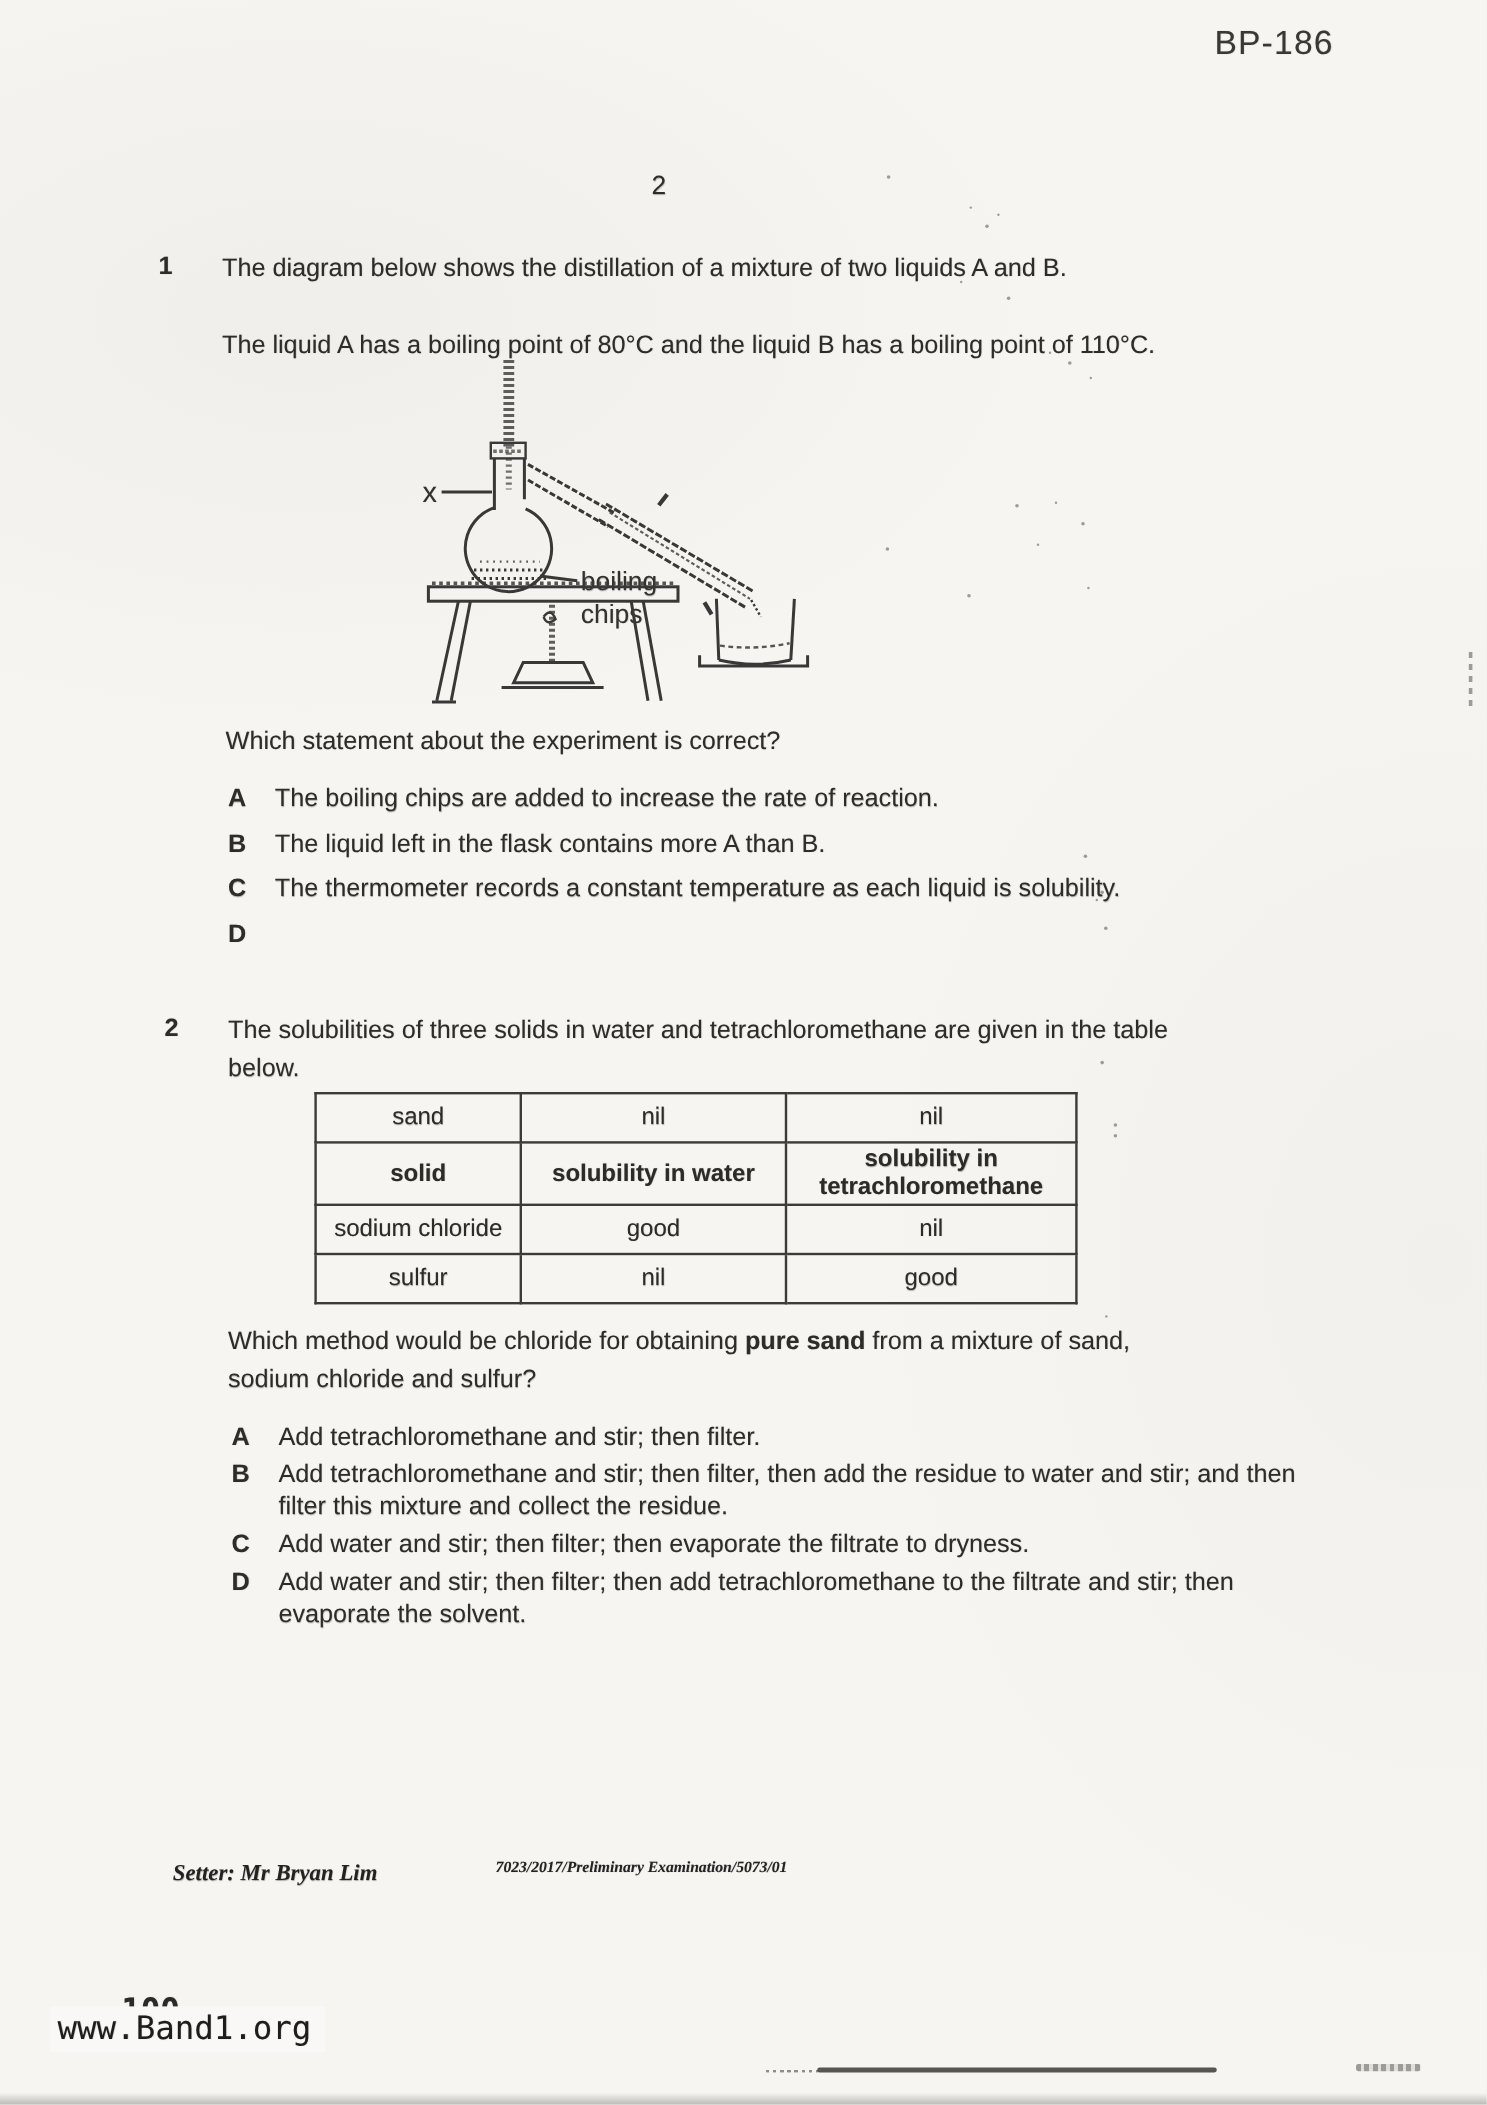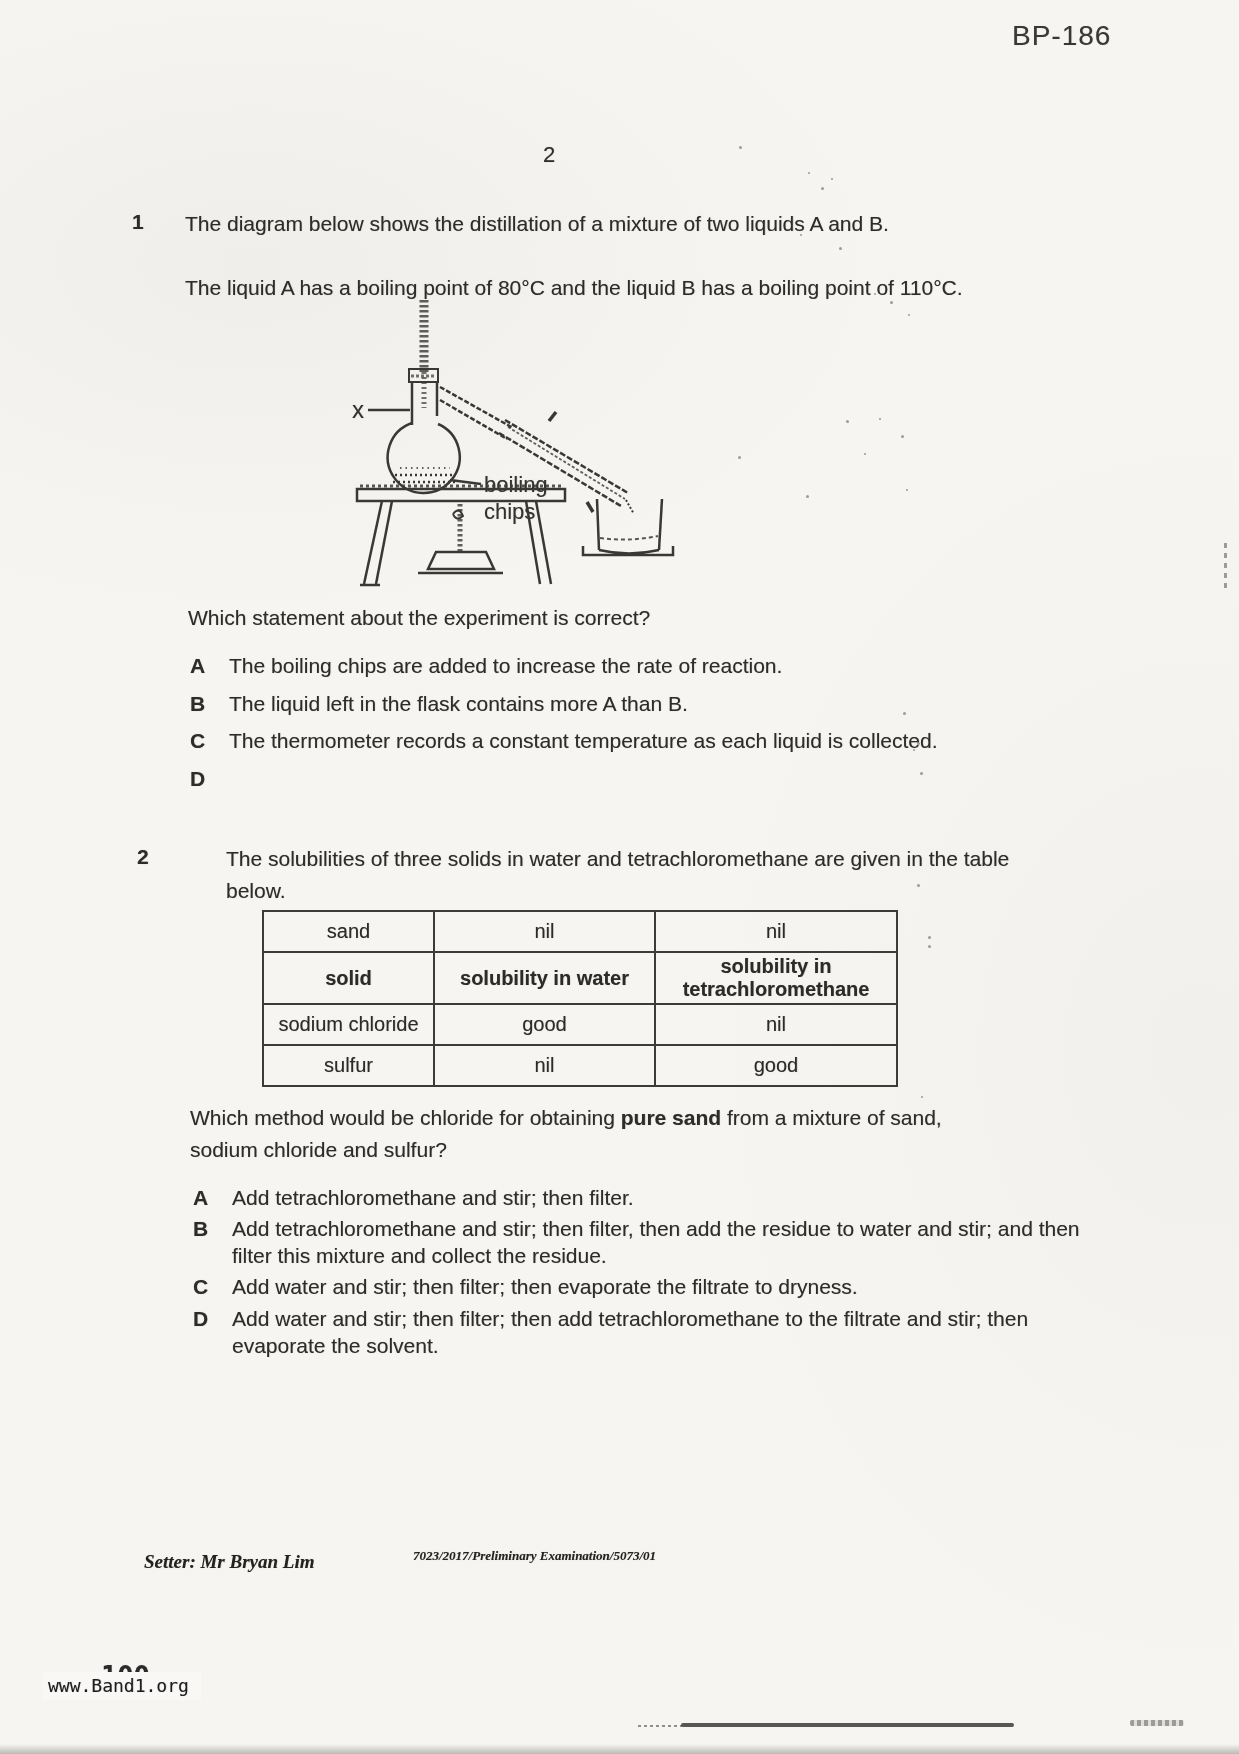--- a/index.html
+++ b/index.html
@@ -45,21 +45,21 @@
     padding:0 6px;
   }
   table.soltable th{font-weight:bold;height:50px;line-height:23px;}
   table.soltable td{height:39px;font-weight:normal;}
   .c1{width:171px;} .c2{width:221px;} .c3{width:242px;}
   
   .footer-setter{left:144px;top:1551px;font-family:"Liberation Serif",serif;font-style:italic;font-weight:600;font-size:19px;color:#232220;}
   .footer-ref{left:413px;top:1548px;font-family:"Liberation Serif",serif;font-style:italic;font-weight:600;font-size:13px;color:#232220;}
   
   .partial-num{left:101px;top:1660px;height:17px;overflow:hidden;font-family:"DejaVu Sans Mono",monospace;font-size:27px;font-weight:bold;color:#2a2a2a;}
-  .watermark{left:42px;top:1672px;font-family:"DejaVu Sans Mono",monospace;font-size:18px;color:#1d1d1c;background:#f9f8f6;padding:3px 12px 4px 6px;}
+  .watermark{left:42px;top:1672px;font-family:"DejaVu Sans Mono",monospace;font-size:27px;color:#1d1d1c;background:#f9f8f6;padding:3px 12px 4px 6px;}
   .streak-long{left:681px;top:1723px;width:333px;height:4px;background:#34322f;opacity:.82;border-radius:2px;}
   .streak-dots{left:638px;top:1725px;width:44px;height:2px;background:repeating-linear-gradient(to right,#4a4845 0 3px,transparent 3px 6px);opacity:.6;}
   .streak-mark{left:1130px;top:1720px;width:54px;height:6px;background:repeating-linear-gradient(to right,#55524e 0 4px,rgba(85,82,78,.25) 4px 7px);opacity:.55;border-radius:2px;}
   .edge-dash{left:1224px;top:543px;width:3px;height:50px;background:repeating-linear-gradient(to bottom,#6e6b66 0 5px,transparent 5px 10px);opacity:.65;}
   .bottom-band{left:0;bottom:0;width:1239px;height:10px;background:linear-gradient(to bottom,rgba(130,127,122,0),rgba(130,127,122,.5));}
   .speck{position:absolute;background:#55524d;border-radius:50%;opacity:.55;}
 </style>
 </head>
 <body>
 
@@ -145,28 +145,28 @@
   <div class="opt" style="left:190px;top:652px;width:920px;">
     <span class="opt-letter">A</span>
     <span class="opt-text">The boiling chips are added to increase the rate of reaction.</span>
   </div>
   <div class="opt" style="left:190px;top:690px;width:920px;">
     <span class="opt-letter">B</span>
     <span class="opt-text">The liquid left in the flask contains more A than B.</span>
   </div>
   <div class="opt" style="left:190px;top:727px;width:920px;">
     <span class="opt-letter">C</span>
-    <span class="opt-text">The thermometer records a constant temperature as each liquid is collected.</span>
+    <span class="opt-text">The thermometer records a constant temperature as each liquid is solubility.</span>
   </div>
   <div class="opt" style="left:190px;top:765px;width:920px;">
     <span class="opt-letter">D</span>
   </div>
 
   <div class="abs qno" style="left:137px;top:845px;">2</div>
-  <div class="abs qtext" style="left:190px;top:843px;width:832px;margin-left:36px;">The solubilities of three solids in water and tetrachloromethane are given in the table below.</div>
+  <div class="abs qtext" style="left:190px;top:843px;width:832px;">The solubilities of three solids in water and tetrachloromethane are given in the table below.</div>
 
   <table class="soltable">
     <colgroup>
         <col class="c1">
         <col class="c2">
         <col class="c3">
       </colgroup>
     <tbody>
         <tr>
       <td>sand</td>

